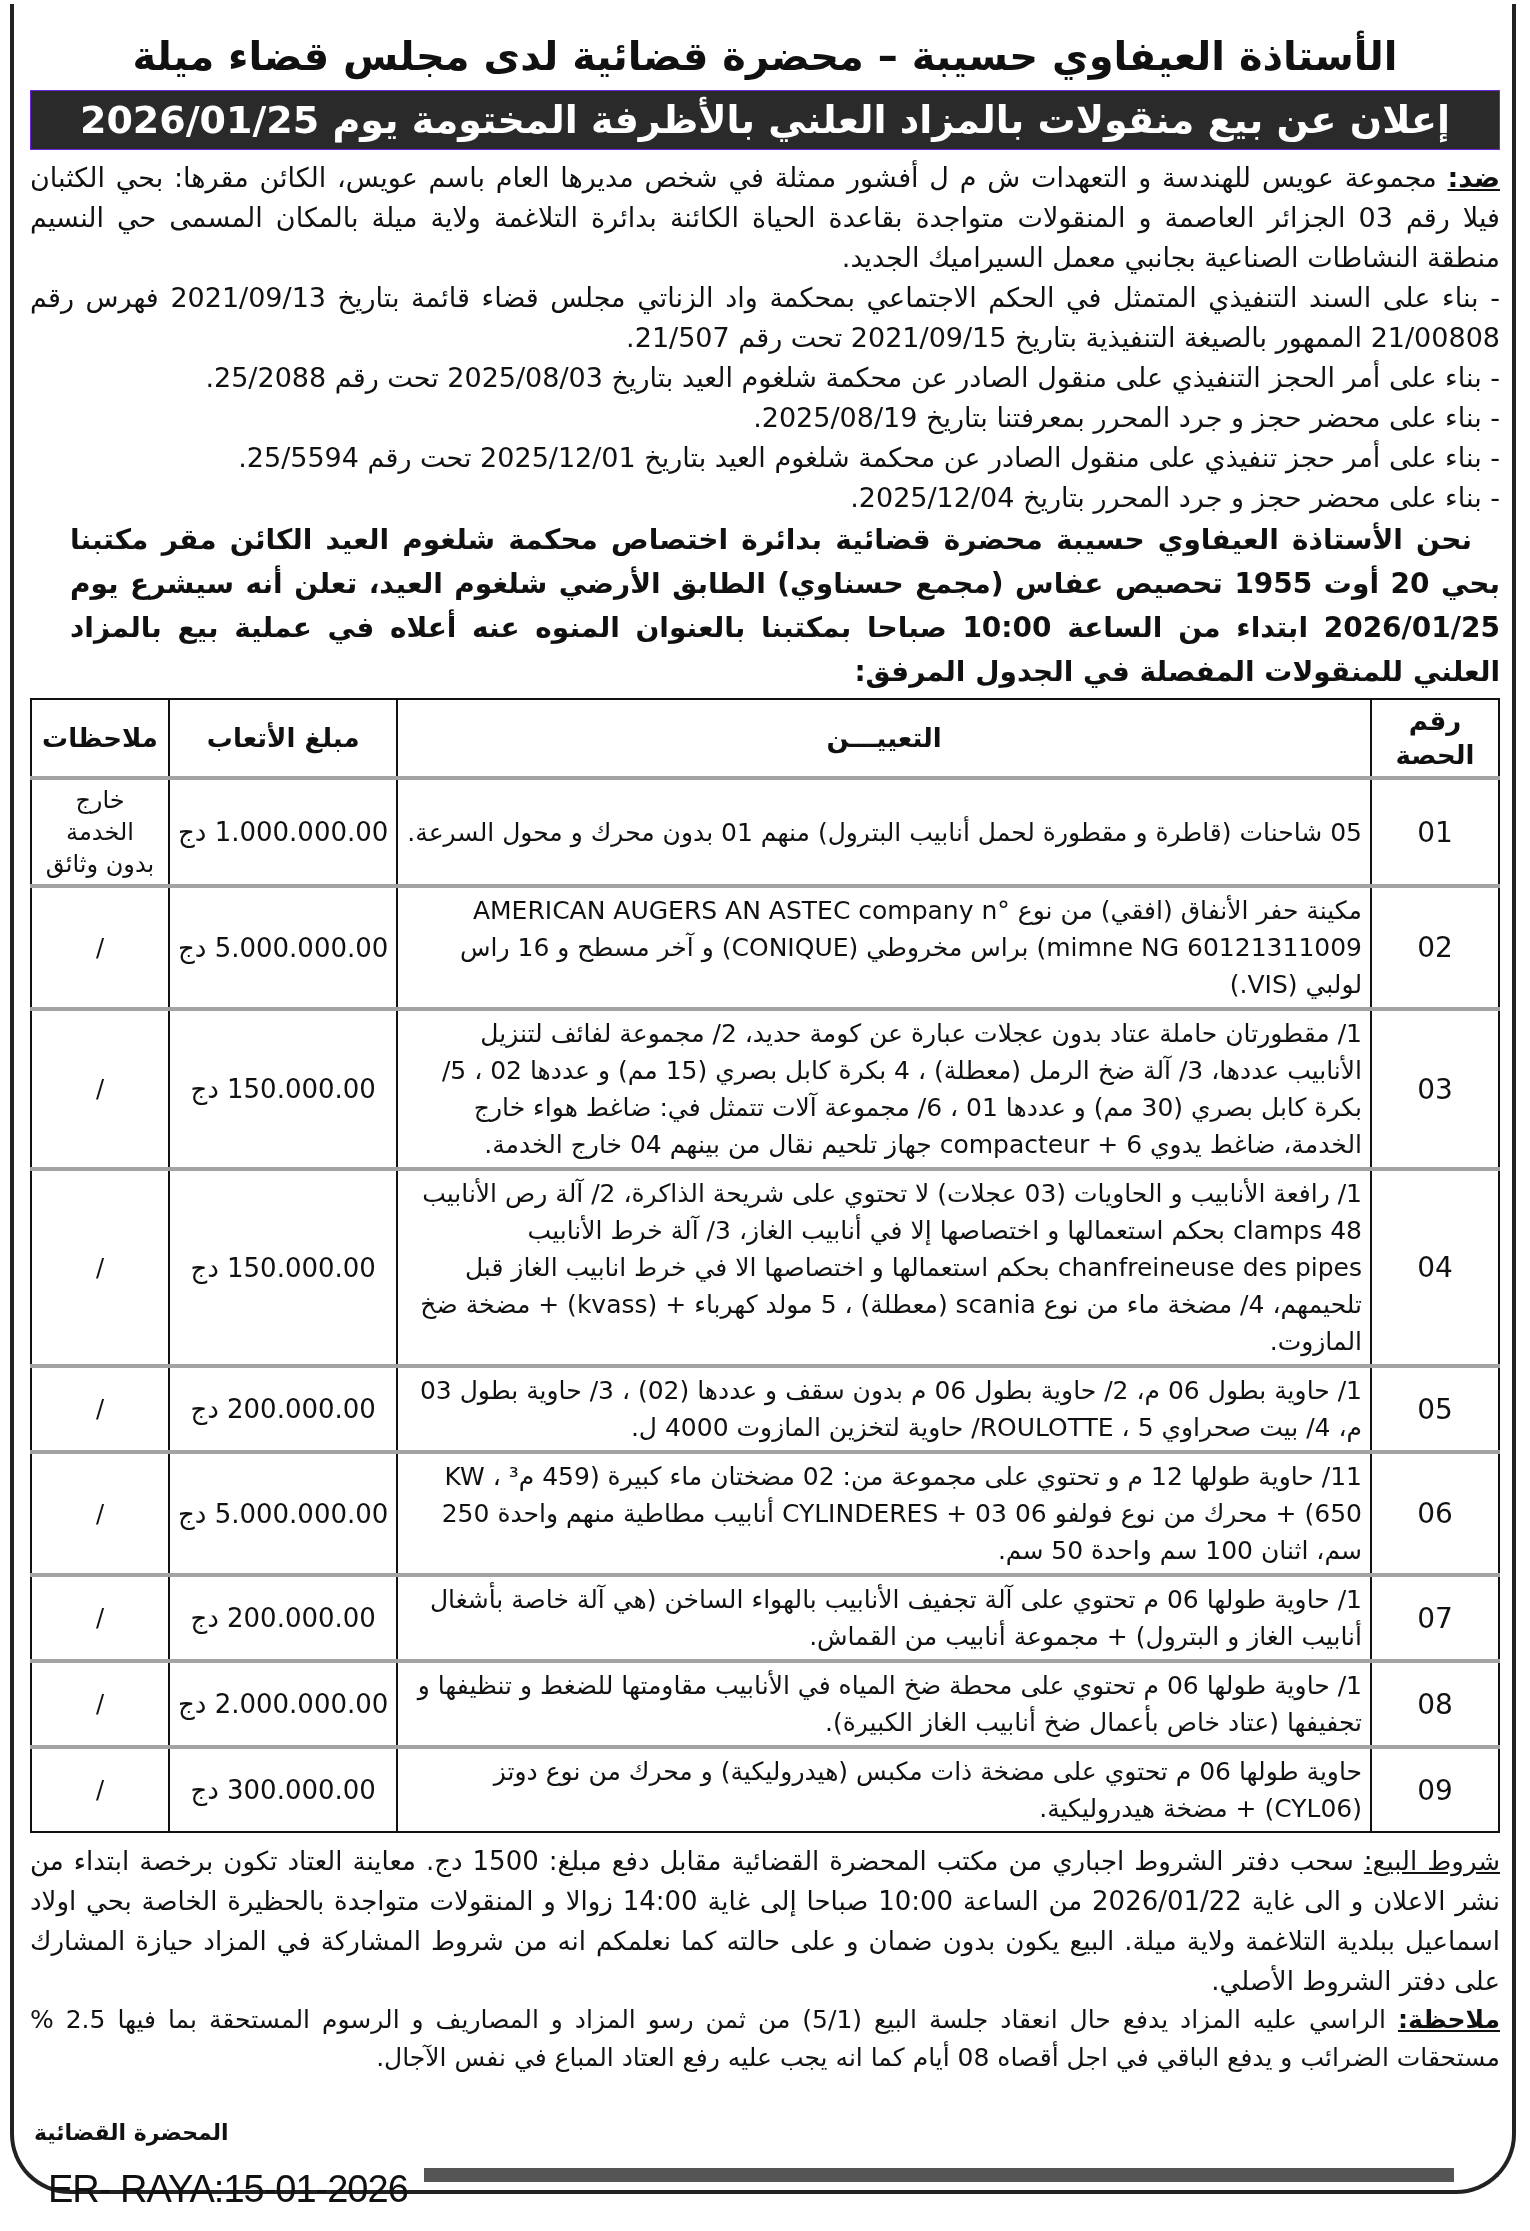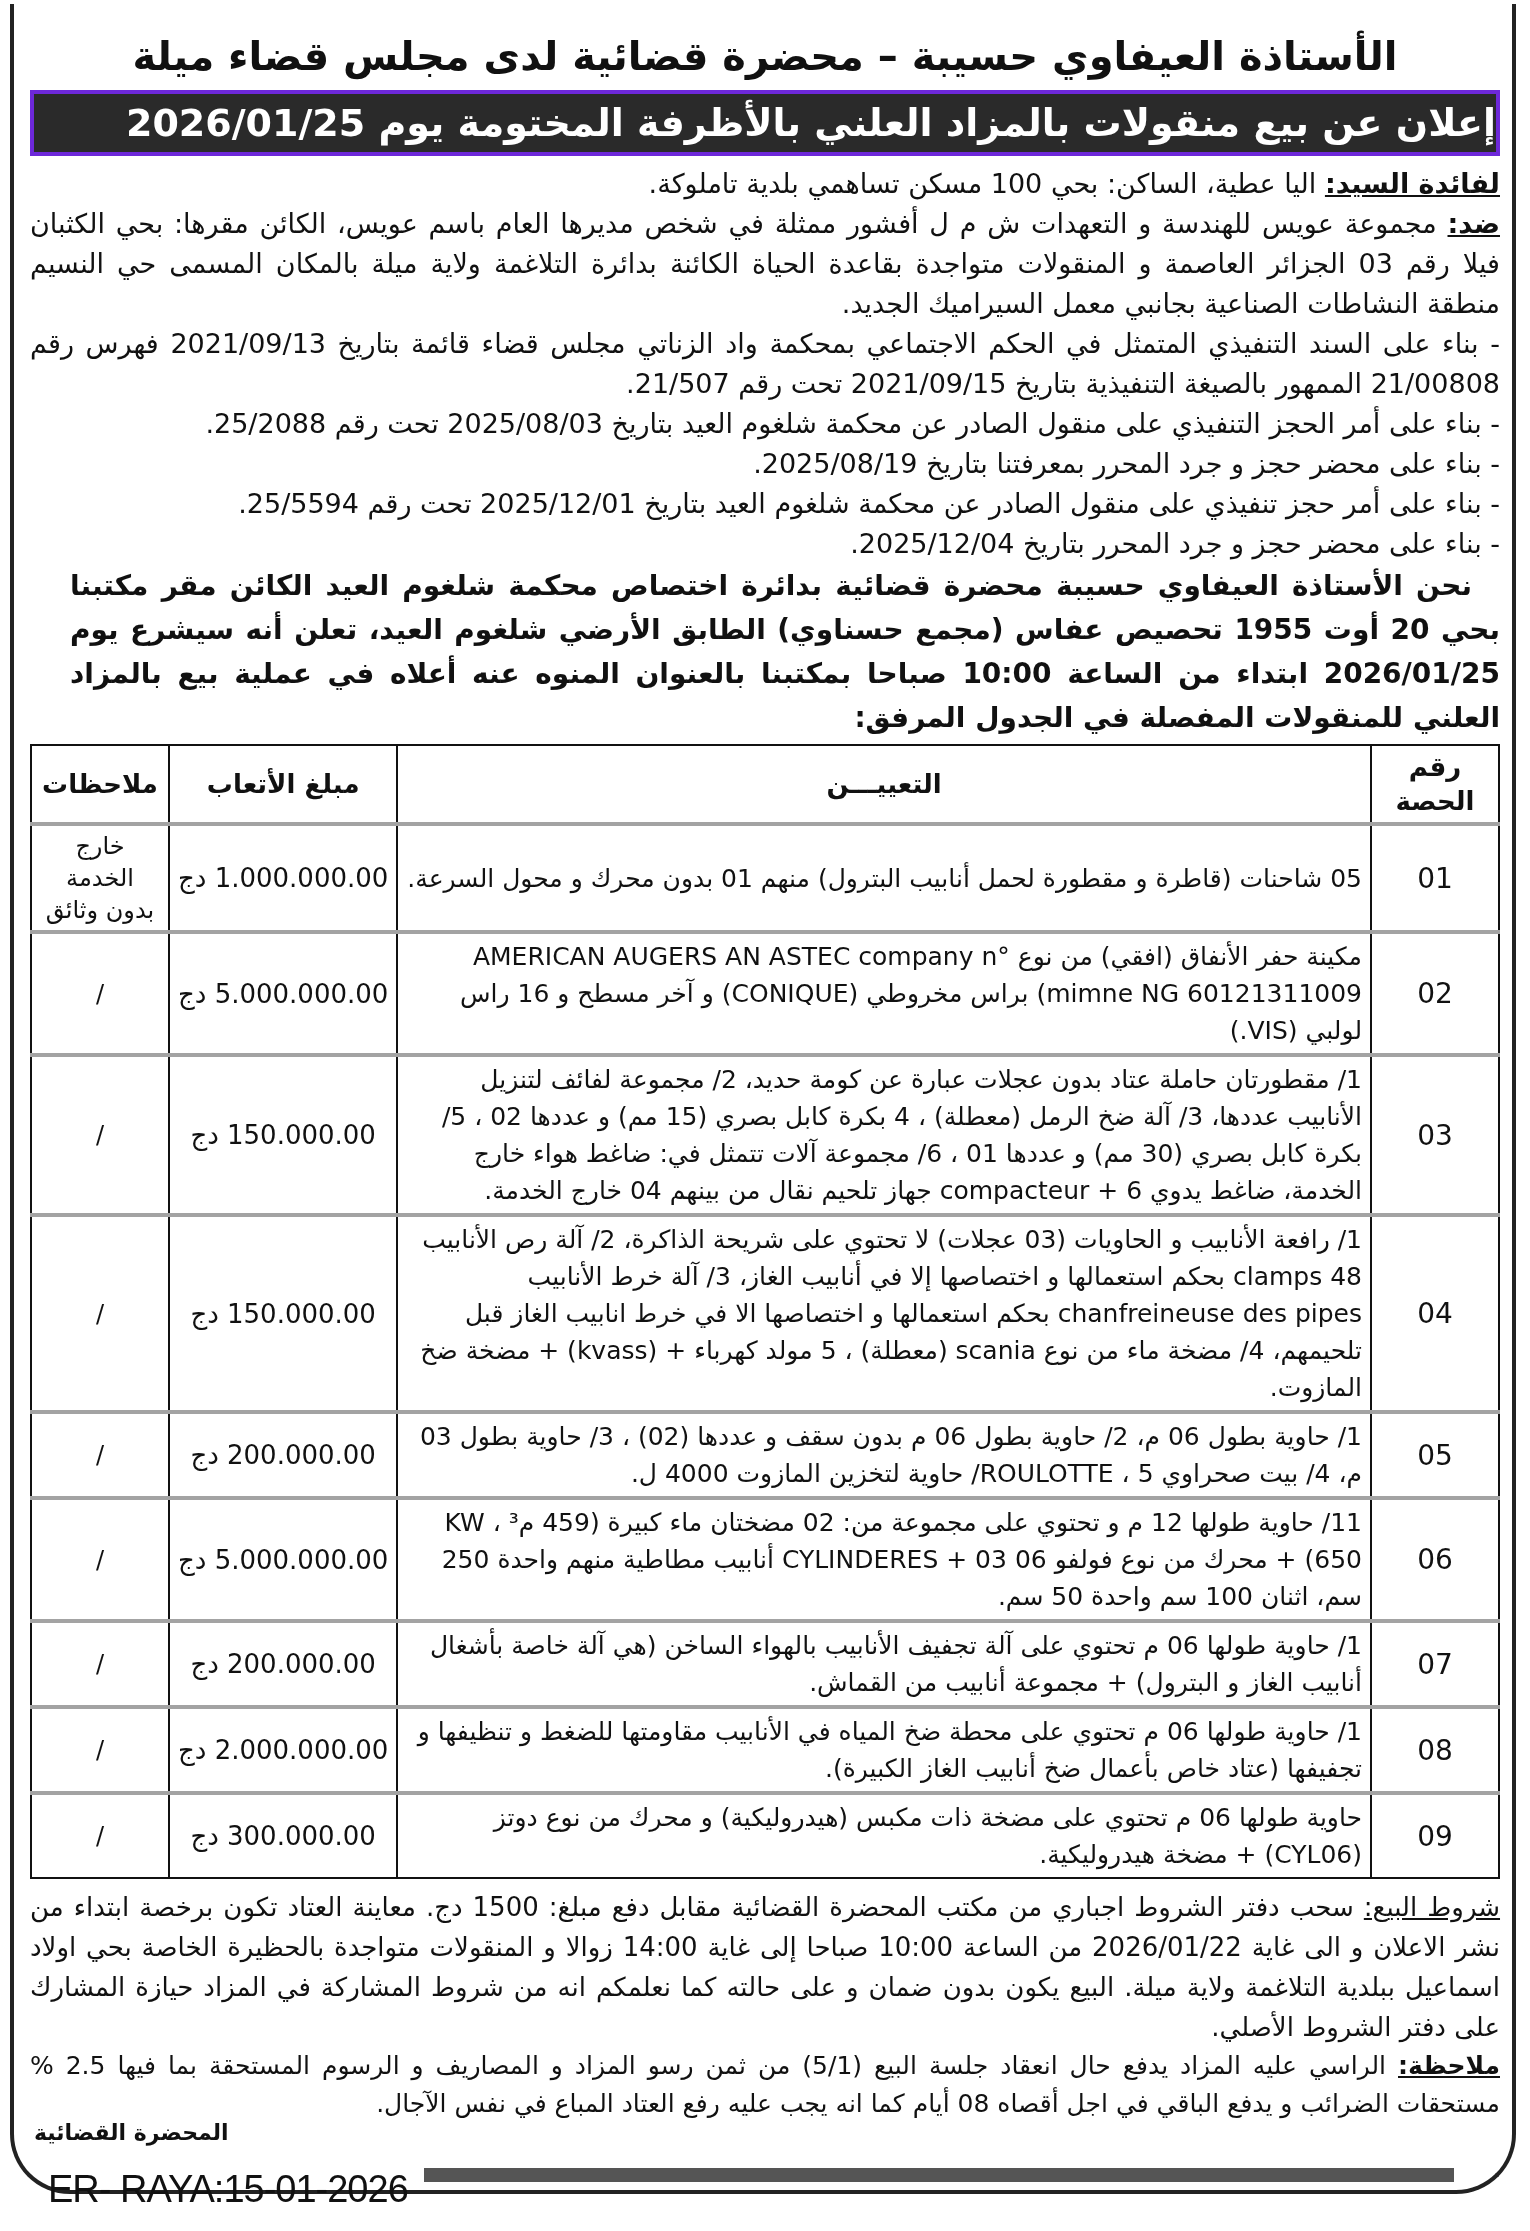--- a/index.html
+++ b/index.html
@@ -9,22 +9,22 @@
   }
   .frame {
     position: absolute; left: 10px; top: 4px; width: 1506px; height: 2190px;
     border: 4px solid #222; border-top: none; border-radius: 0 0 60px 60px;
     box-sizing: border-box;
   }
   .content { position: absolute; left: 30px; right: 30px; top: 20px; direction: rtl; }
   .h1 { text-align: center; font-weight: bold; font-size: 40px; line-height: 56px; margin-top: 8px; letter-spacing: -0.5px; }
   .h2 { text-align: center; font-weight: bold; font-size: 38px; line-height: 56px; letter-spacing: -0.5px; }
   .banner {
-    background: #2a2a2a; color: #fff; text-align: right; font-weight: bold;
-    font-size: 38px; line-height: 58px; margin: 6px 0 8px 0; border: 4px solid #6d28d9;
+    background: #2a2a2a; color: #fff; text-align: center; font-weight: bold;
+    font-size: 38px; line-height: 58px; margin: 6px 0 8px 0; border: 1px solid #6d28d9;
   }
   .para { font-size: 27px; line-height: 40px; text-align: justify; }
   .para b.u { text-decoration: underline; }
   .para.bold { font-weight: bold; font-size: 28px; line-height: 44px; }
   .indent { text-indent: 28px; margin-left: 40px; }
   table.items {
     width: 100%; border-collapse: collapse; margin-top: 4px; direction: rtl; font-size: 25px;
   }
   table.items th, table.items td { border: 2px solid #111; padding: 4px 8px; vertical-align: middle; }
   table.items th { font-weight: bold; font-size: 26px; line-height: 34px; text-align: center; }
@@ -44,24 +44,20 @@
 </style>
 </head>
 <body>
 
 <div class="frame"></div>
 
 <div class="content">
   <div class="h1">الأستاذة العيفاوي حسيبة – محضرة قضائية لدى مجلس قضاء ميلة</div>
   <div class="banner">إعلان عن بيع منقولات بالمزاد العلني بالأظرفة المختومة يوم 2026/01/25</div>
 
-  <div class="para">
-    <b class="u">لفائدة السيد:</b>
-    <span>اليا عطية، الساكن: بحي 100 مسكن تساهمي بلدية تاملوكة.</span>
-  </div>
   <div class="para">
     <b class="u">ضد:</b>
     <span>مجموعة عويس للهندسة و التعهدات ش م ل أفشور ممثلة في شخص مديرها العام باسم عويس، الكائن مقرها: بحي الكثبان فيلا رقم 03 الجزائر العاصمة و المنقولات متواجدة بقاعدة الحياة الكائنة بدائرة التلاغمة ولاية ميلة بالمكان المسمى حي النسيم منطقة النشاطات الصناعية بجانبي معمل السيراميك الجديد.</span>
   </div>
 
   <div class="para">- بناء على السند التنفيذي المتمثل في الحكم الاجتماعي بمحكمة واد الزناتي مجلس قضاء قائمة بتاريخ 2021/09/13 فهرس رقم 21/00808 الممهور بالصيغة التنفيذية بتاريخ 2021/09/15 تحت رقم 21/507.</div>
   <div class="para">- بناء على أمر الحجز التنفيذي على منقول الصادر عن محكمة شلغوم العيد بتاريخ 2025/08/03 تحت رقم 25/2088.</div>
   <div class="para">- بناء على محضر حجز و جرد المحرر بمعرفتنا بتاريخ 2025/08/19.</div>
   <div class="para">- بناء على أمر حجز تنفيذي على منقول الصادر عن محكمة شلغوم العيد بتاريخ 2025/12/01 تحت رقم 25/5594.</div>
   <div class="para">- بناء على محضر حجز و جرد المحرر بتاريخ 2025/12/04.</div>

